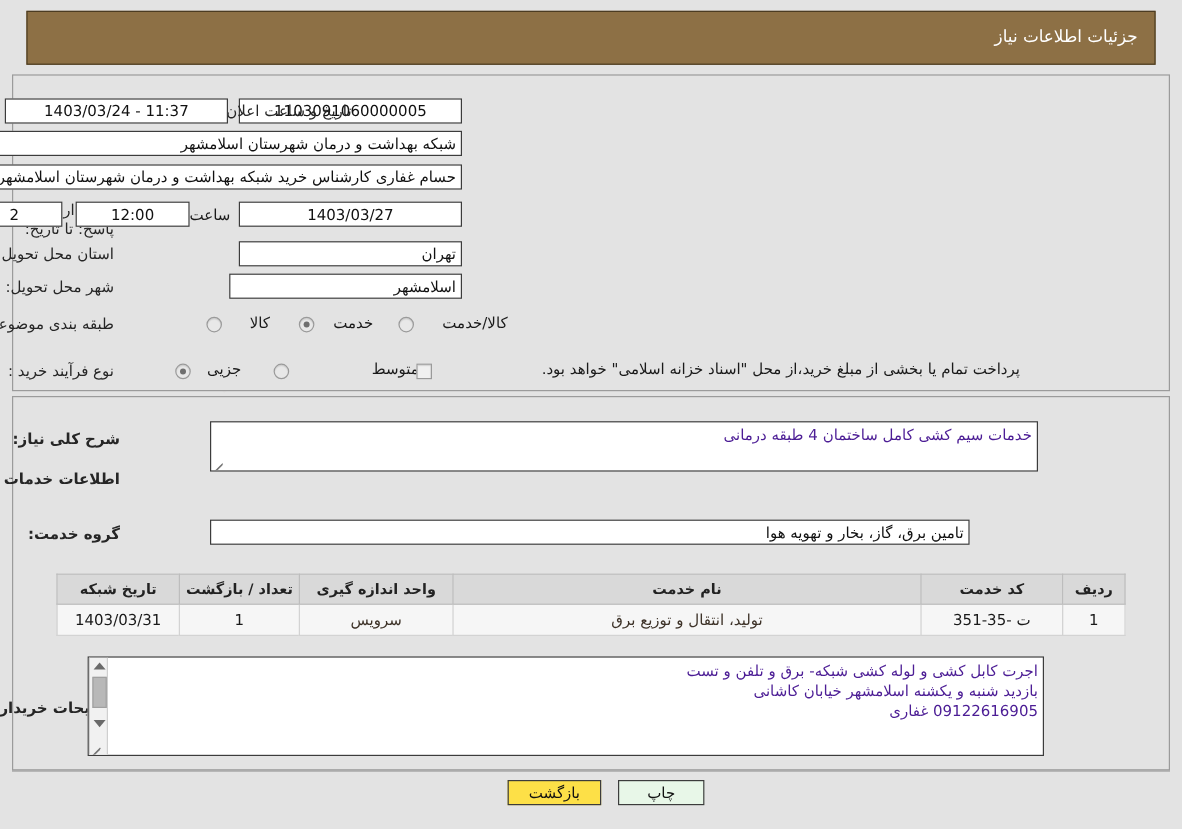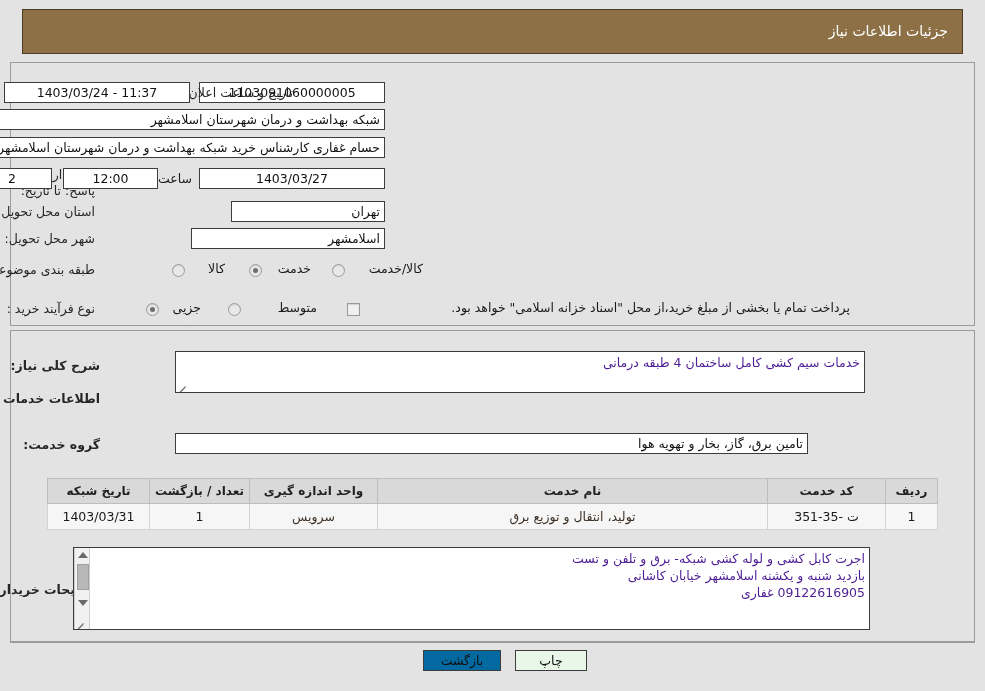--- a/index.html
+++ b/index.html
@@ -206,21 +206,21 @@
     border: 1px solid #3c3c3c;
     font-size: 12.5px;
     color: #111;
     text-align: center;
     line-height: 19px;
     cursor: pointer;
     z-index: 3;
     font-family: "DejaVu Sans", "Liberation Sans", sans-serif;
     padding: 0;
   }
-  .btn-back  { background: #0369a1; margin-left: 19px; }
+  .btn-back  { background: #fde047; margin-left: 19px; }
   .btn-print { background: #e8f7e8; }
 
   .hr {
     position: absolute;
     left: 10px;
     width: 965px;
     height: 1px;
     background: #9b9b9b;
     z-index: 2;
   }
@@ -256,38 +256,38 @@
   <div class="lbl" style="right:890px; top:140px;">ایجاد کننده درخواست:</div>
   <div class="fld rgt" style="right:600px; top:137px; width:617px;">حسام غفاری کارشناس خرید شبکه بهداشت و درمان شهرستان اسلامشهر</div>
 
   <div class="lbl" style="right:890px; top:167px; line-height:16px; width:96px; white-space:normal;">مهلت ارسال پاسخ: تا تاریخ:</div>
   <div class="fld ctr" style="right:600px; top:168px; width:186px;">1403/03/27</div>
   <div class="plain" style="right:793px; top:171px;">ساعت</div>
   <div class="fld ctr" style="right:827px; top:168px; width:95px;">12:00</div>
   <div class="fld ctr" style="right:933px; top:168px; width:80px;">2</div>
 
   <div class="lbl" style="right:890px; top:204px;">استان محل تحویل:</div>
-  <div class="fld rgt" style="right:600px; top:201px; width:154px;">تهران</div>
+  <div class="fld rgt" style="right:600px; top:201px; width:186px;">تهران</div>
 
   <div class="lbl" style="right:890px; top:231px;">شهر محل تحویل:</div>
   <div class="fld rgt" style="right:600px; top:228px; width:194px;">اسلامشهر</div>
 
   <div class="lbl" style="right:890px; top:262px;">طبقه بندی موضوعی:</div>
   <div class="radio" style="right:800px; top:264px;"></div>
   <div class="plain" style="right:760px; top:261px;">کالا</div>
   <div class="radio on" style="right:723px; top:264px;"></div>
   <div class="plain" style="right:674px; top:261px;">خدمت</div>
   <div class="radio" style="right:640px; top:264px;"></div>
   <div class="plain" style="right:562px; top:261px;">کالا/خدمت</div>
 
   <div class="lbl" style="right:890px; top:301px;">نوع فرآیند خرید :</div>
   <div class="radio on" style="right:826px; top:303px;"></div>
   <div class="plain" style="right:784px; top:300px;">جزیی</div>
   <div class="radio" style="right:744px; top:303px;"></div>
-  <div class="plain" style="right:668px; top:300px;">متوسط</div>
+  <div class="plain" style="right:636px; top:300px;">متوسط</div>
   <div class="chk" style="right:625px; top:303px;"></div>
   <div class="plain" style="right:135px; top:300px;">پرداخت تمام یا بخشی از مبلغ خرید،از محل "اسناد خزانه اسلامی" خواهد بود.</div>
 
   <div class="panel panel-b"></div>
 
   <div class="lbl lbl-b" style="right:885px; top:358px;">شرح کلی نیاز:</div>
   <div class="ta" style="right:120px; top:351px; width:690px; height:42px;">
     <span>خدمات سیم کشی کامل ساختمان 4 طبقه درمانی</span>
     <span class="grip"></span>
   </div>

